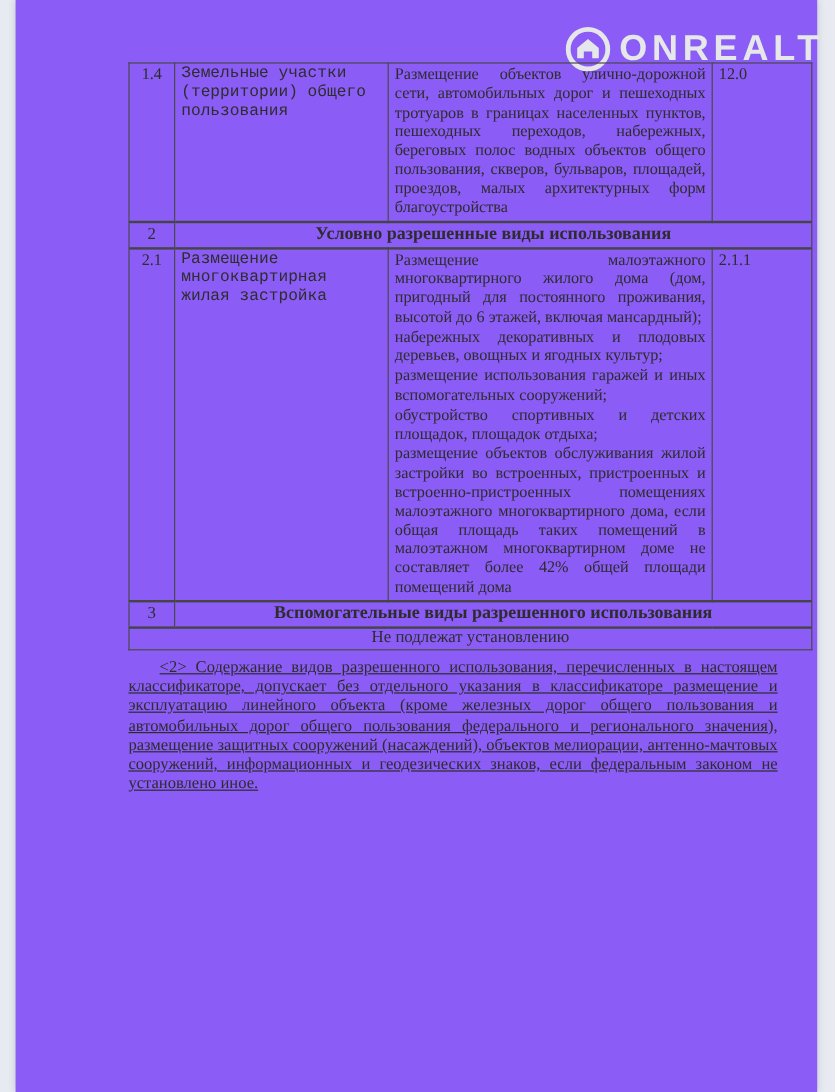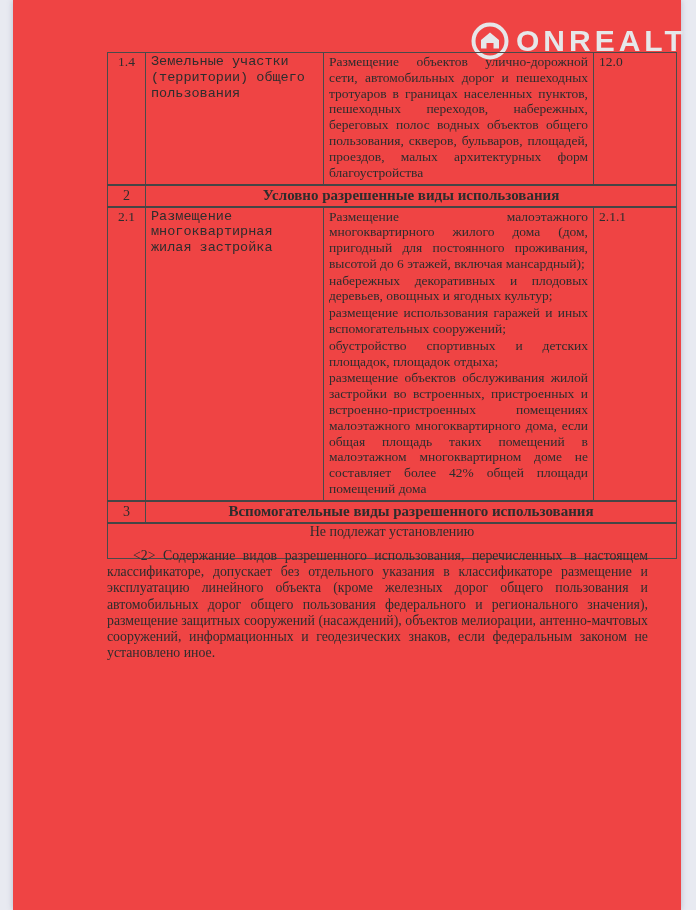--- a/index.html
+++ b/index.html
@@ -5,21 +5,21 @@
   html,body{margin:0;padding:0;}
   body{
     width:696px;height:910px;position:relative;
     background:#e8eaf1;
     font-family:"Liberation Serif", serif;
     color:#2d2d2d;
     overflow:hidden;
   }
   .page{
     position:absolute;left:13px;top:0;width:668px;height:910px;
-    background:#ef4444;
+    background:#8b5cf6;
     box-shadow:0 0 6px rgba(70,70,110,0.28);
   }
   
   .watermark{
     position:absolute;left:458px;top:22px;
     display:flex;align-items:center;gap:7px;
     color:#e6e7e9;
   }
   .watermark .wm-text{
     font-family:"Liberation Sans", sans-serif;
@@ -52,20 +52,21 @@
   tr.noterow td{
     text-align:center;font-size:14px;line-height:16px;
     padding-top:0;padding-bottom:1px;
   }
   
   .footnote{
     position:absolute;left:94px;top:548px;width:541px;
     font-size:13.8px;line-height:16.2px;
     text-align:justify;text-indent:26px;
     margin:0;
+    text-decoration:underline;
   }
 </style>
 </head>
 <body>
 
 <div class="page">
 
   <div class="watermark">
     <span style="display:inline-block;width:38px;height:38px;">
       <svg width="38" height="38" viewBox="0 0 38 38">
@@ -109,21 +110,21 @@
           <p>размещение объектов обслуживания жилой застройки во встроенных, пристроенных и встроенно-пристроенных помещениях малоэтажного многоквартирного дома, если общая площадь таких помещений в малоэтажном многоквартирном доме не составляет более 42% общей площади помещений дома</p>
         </td>
         <td class="code">2.1.1</td>
       </tr>
 
       <tr class="section" style="height:22px;">
         <td class="num">3</td>
         <td colspan="3">Вспомогательные виды разрешенного использования</td>
       </tr>
 
-      <tr class="noterow" style="height:36px;">
+      <tr class="noterow" style="height:19px;">
         <td colspan="4">Не подлежат установлению</td>
       </tr>
     </tbody>
   </table>
 
   <p class="footnote">&lt;2&gt; Содержание видов разрешенного использования, перечисленных в настоящем классификаторе, допускает без отдельного указания в классификаторе размещение и эксплуатацию линейного объекта (кроме железных дорог общего пользования и автомобильных дорог общего пользования федерального и регионального значения), размещение защитных сооружений (насаждений), объектов мелиорации, антенно-мачтовых сооружений, информационных и геодезических знаков, если федеральным законом не установлено иное.</p>
 
 </div>
 
 </body></html>

